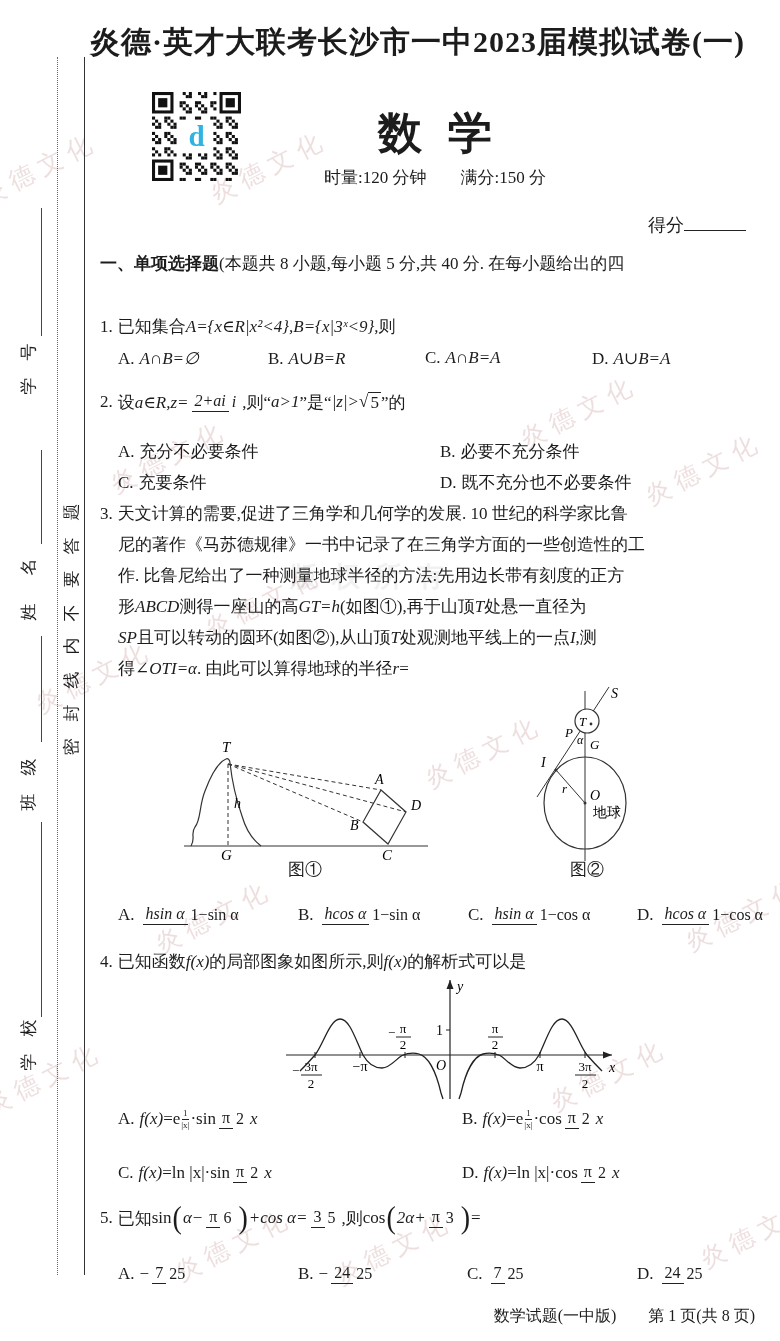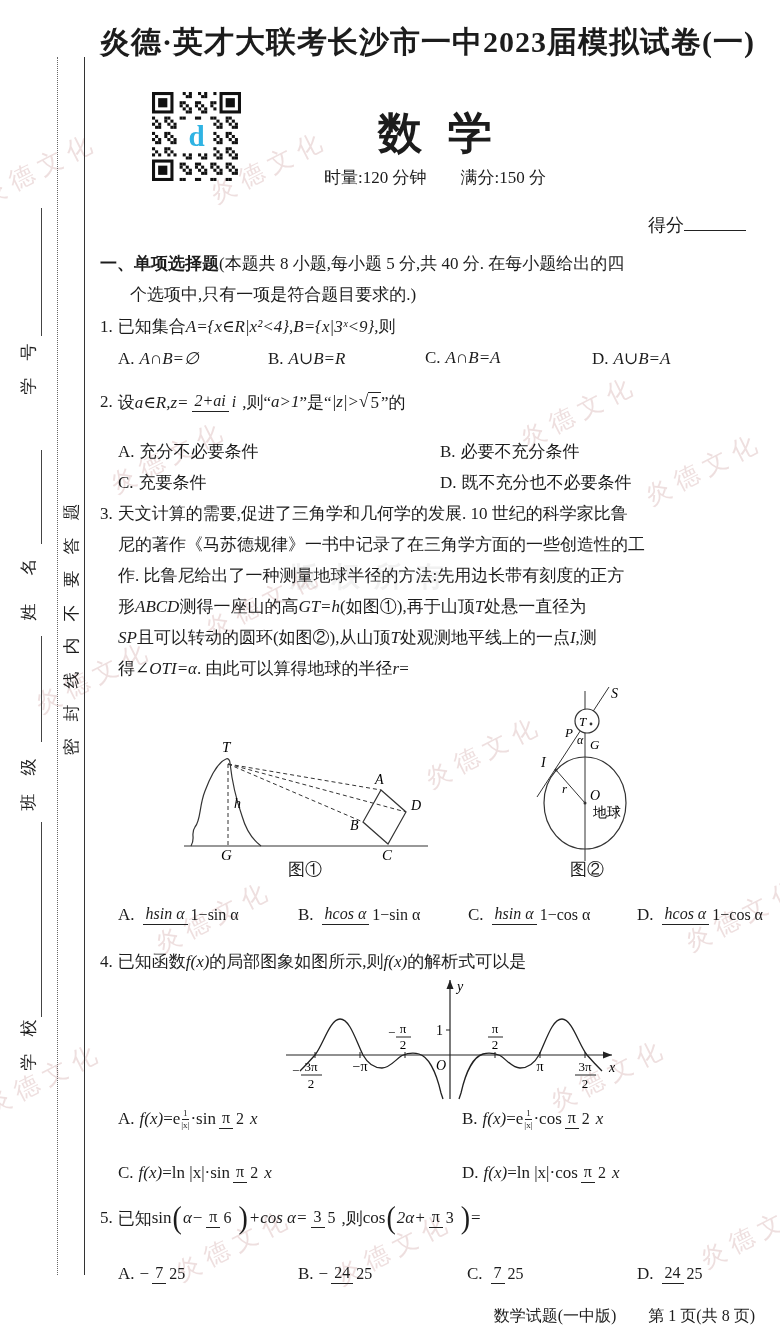--- a/index.html
+++ b/index.html
@@ -26,21 +26,21 @@
          font-size:17px;text-align:center;line-height:20px;left:62px;}
   .vblank{position:absolute;border-left:1px solid #444;width:0;left:41px;}
   .vline-dotted{position:absolute;left:57px;top:57px;height:1218px;border-left:1px dotted #666;}
   .vline-solid{position:absolute;left:84px;top:57px;height:1218px;border-left:1px solid #333;}
   .wm{position:absolute;color:rgba(198,148,148,0.30);font-size:25px;letter-spacing:7px;
       transform:rotate(-27deg);white-space:nowrap;pointer-events:none;}
   .wmc{position:absolute;color:rgba(160,160,160,0.15);font-size:28px;letter-spacing:14px;
       white-space:nowrap;pointer-events:none;font-weight:bold;}
   .opt{position:absolute;display:flex;align-items:center;white-space:nowrap;}
   .optlabel{margin-right:5px;}
-  .title{position:absolute;left:80px;right:25px;top:22px;text-align:right;
+  .title{position:absolute;left:80px;right:25px;top:22px;text-align:center;
          font-weight:bold;font-size:30px;letter-spacing:1px;}
   .subject{position:absolute;left:250px;width:370px;top:104px;text-align:center;
          font-weight:bold;font-size:44px;letter-spacing:26px;text-indent:26px;}
   .meta{position:absolute;left:250px;width:370px;top:166px;text-align:center;font-size:17px;}
   .score{position:absolute;left:648px;top:213px;font-size:18px;}
   .heading-bold{font-family:"Liberation Sans","DejaVu Sans",sans-serif;font-weight:bold;}
   .caption{position:absolute;font-size:17px;text-align:center;width:60px;}
   .footer{position:absolute;left:80px;right:25px;top:1306px;text-align:right;font-size:16px;}
   svg text{font-family:"Liberation Serif","DejaVu Serif",serif;}
 </style>
@@ -280,23 +280,20 @@
   <div class="meta">时量:120 分钟　　满分:150 分</div>
 
   <div class="score">
     <span>得分</span><span class="scoreblank"></span>
   </div>
 
   <div class="row" style="left:100px;top:252px">
     <span class="heading-bold">一、单项选择题</span>
       <span>(本题共 8 小题,每小题 5 分,共 40 分. 在每小题给出的四</span>
   </div>
-  <div class="row" style="left:130px;top:283px">
-    <span>个选项中,只有一项是符合题目要求的.)</span>
-  </div>
 
   <div class="row" style="left:100px;top:315px">
     <span class="qnum">1.</span>
     <span>已知集合 </span>
       <span class="it">A={x∈R|x²&lt;4},B={x|3ˣ&lt;9}</span>
       <span>,则</span>
   </div>
   <div class="opt" style="left:118px;top:348px">
     <span class="optlabel">A.</span>
       <span class="it">A∩B=∅</span>

